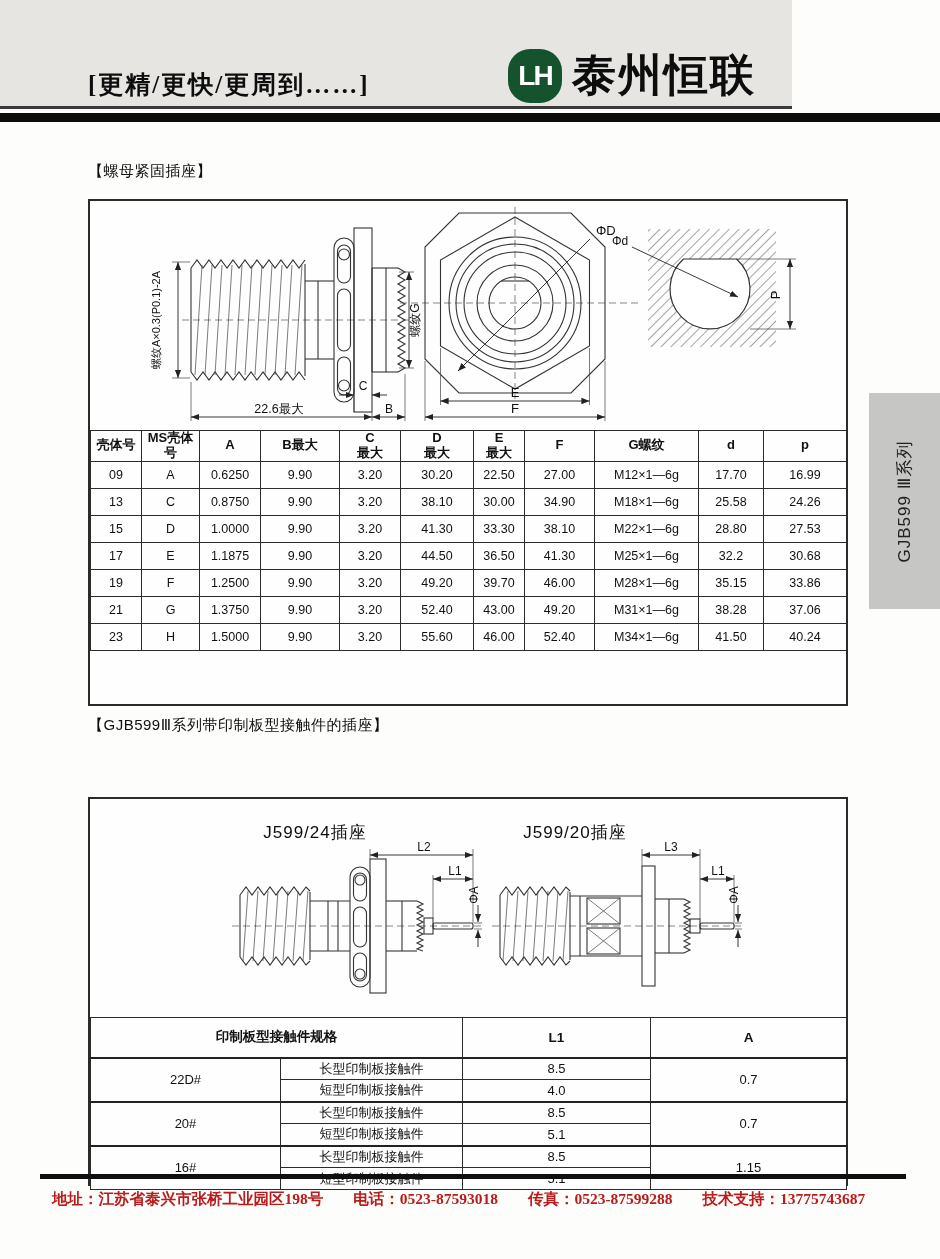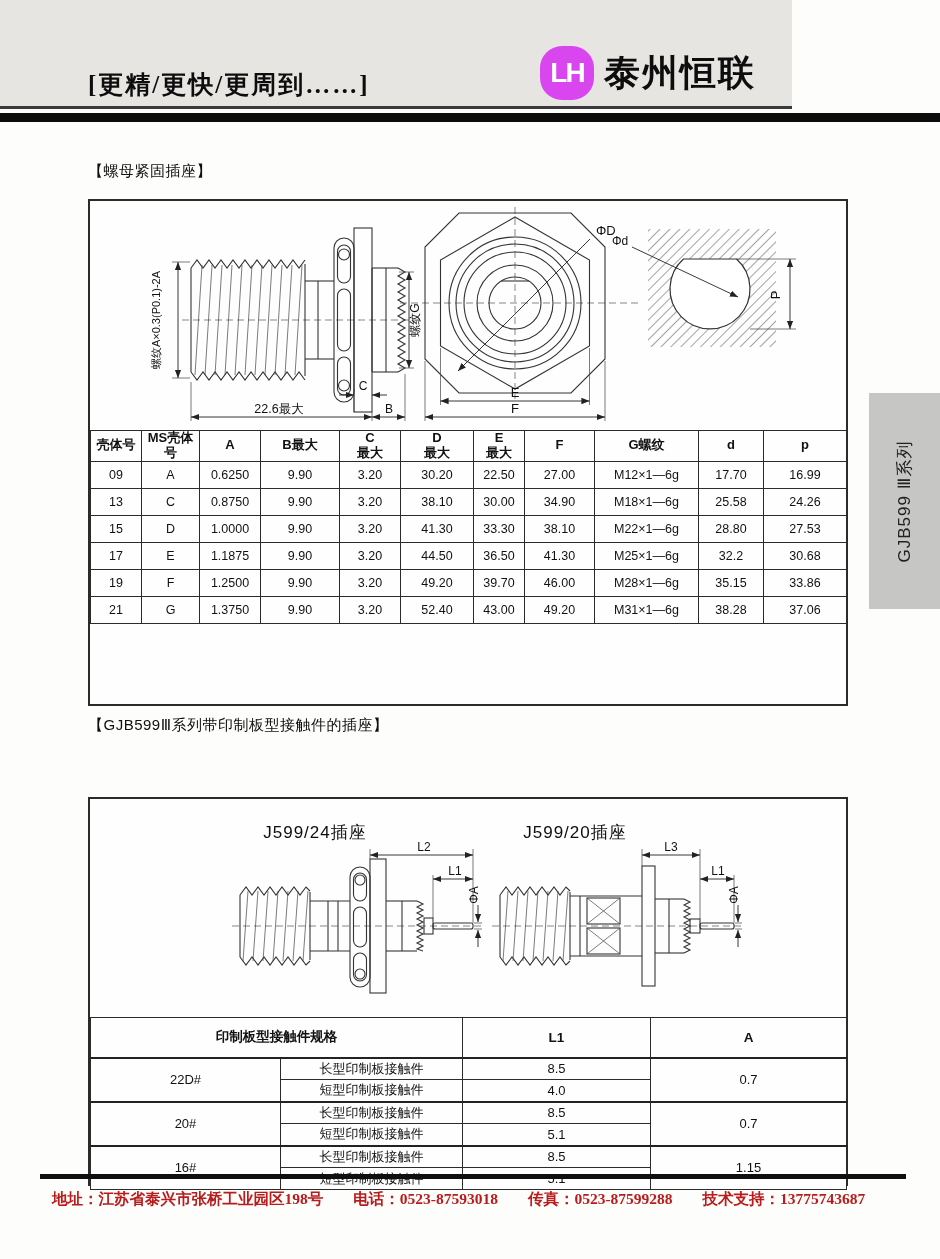--- a/index.html
+++ b/index.html
@@ -6,25 +6,25 @@
   html,body{background:#ffffff}
   .page{position:relative;width:940px;height:1259px;background:#fdfdfb;
         font-family:"Liberation Sans",sans-serif;color:#111;overflow:hidden}
 
   
   .masthead{position:absolute;left:0;top:0;width:792px;height:109px;background:#e6e5e2;
             border-bottom:3px solid #3a3a3a}
   .slogan{position:absolute;left:88px;top:68px;font-family:"Liberation Serif",serif;
           font-weight:bold;font-size:25px;letter-spacing:2px;color:#0d0d0d}
   .logo{position:absolute;right:36px;top:46px;display:flex;align-items:center;gap:10px}
-  .logo-mark{width:54px;height:54px;background:#d946ef;border-radius:22px;
+  .logo-mark{width:54px;height:54px;background:#14532d;border-radius:22px;
              display:flex;align-items:center;justify-content:center}
   .logo-mark span{color:#fff;font-weight:800;font-size:28px;letter-spacing:-2px;
                   font-family:"Liberation Sans",sans-serif}
-  .logo-text{font-size:36px;font-weight:900;letter-spacing:2px;color:#0d0d0d}
+  .logo-text{font-size:44px;font-weight:900;letter-spacing:2px;color:#0d0d0d}
   .rule-bar{position:absolute;left:0;top:113px;width:940px;height:9px;background:#0c0c0c}
 
   
   .side-tab{position:absolute;right:0;top:393px;width:71px;height:216px;background:#c6c6c5;
             display:flex;align-items:center;justify-content:center}
   .side-tab-text{transform:rotate(-90deg);white-space:nowrap;font-size:17px;color:#222;
                  letter-spacing:1px}
 
   
   .sec-title{position:absolute;left:88px;font-size:15px;color:#0f0f0f;letter-spacing:.5px}
@@ -311,20 +311,33 @@
             <td>1.3750</td>
             <td>9.90</td>
             <td>3.20</td>
             <td>52.40</td>
             <td>43.00</td>
             <td>49.20</td>
             <td>M31×1—6g</td>
             <td>38.28</td>
             <td>37.06</td>
           </tr>
+          <tr>
+            <td>23</td>
+            <td>H</td>
+            <td>1.5000</td>
+            <td>9.90</td>
+            <td>3.20</td>
+            <td>55.60</td>
+            <td>46.00</td>
+            <td>52.40</td>
+            <td>M34×1—6g</td>
+            <td>41.50</td>
+            <td>40.24</td>
+          </tr>
         </tbody>
     </table>
   </section>
 
   <div class="sec-title" id="t2">【GJB599Ⅲ系列带印制板型接触件的插座】</div>
 
   <section class="box box2">
     <div class="dwg-title dt1">J599/24插座</div>
     <div class="dwg-title dt2">J599/20插座</div>
 

